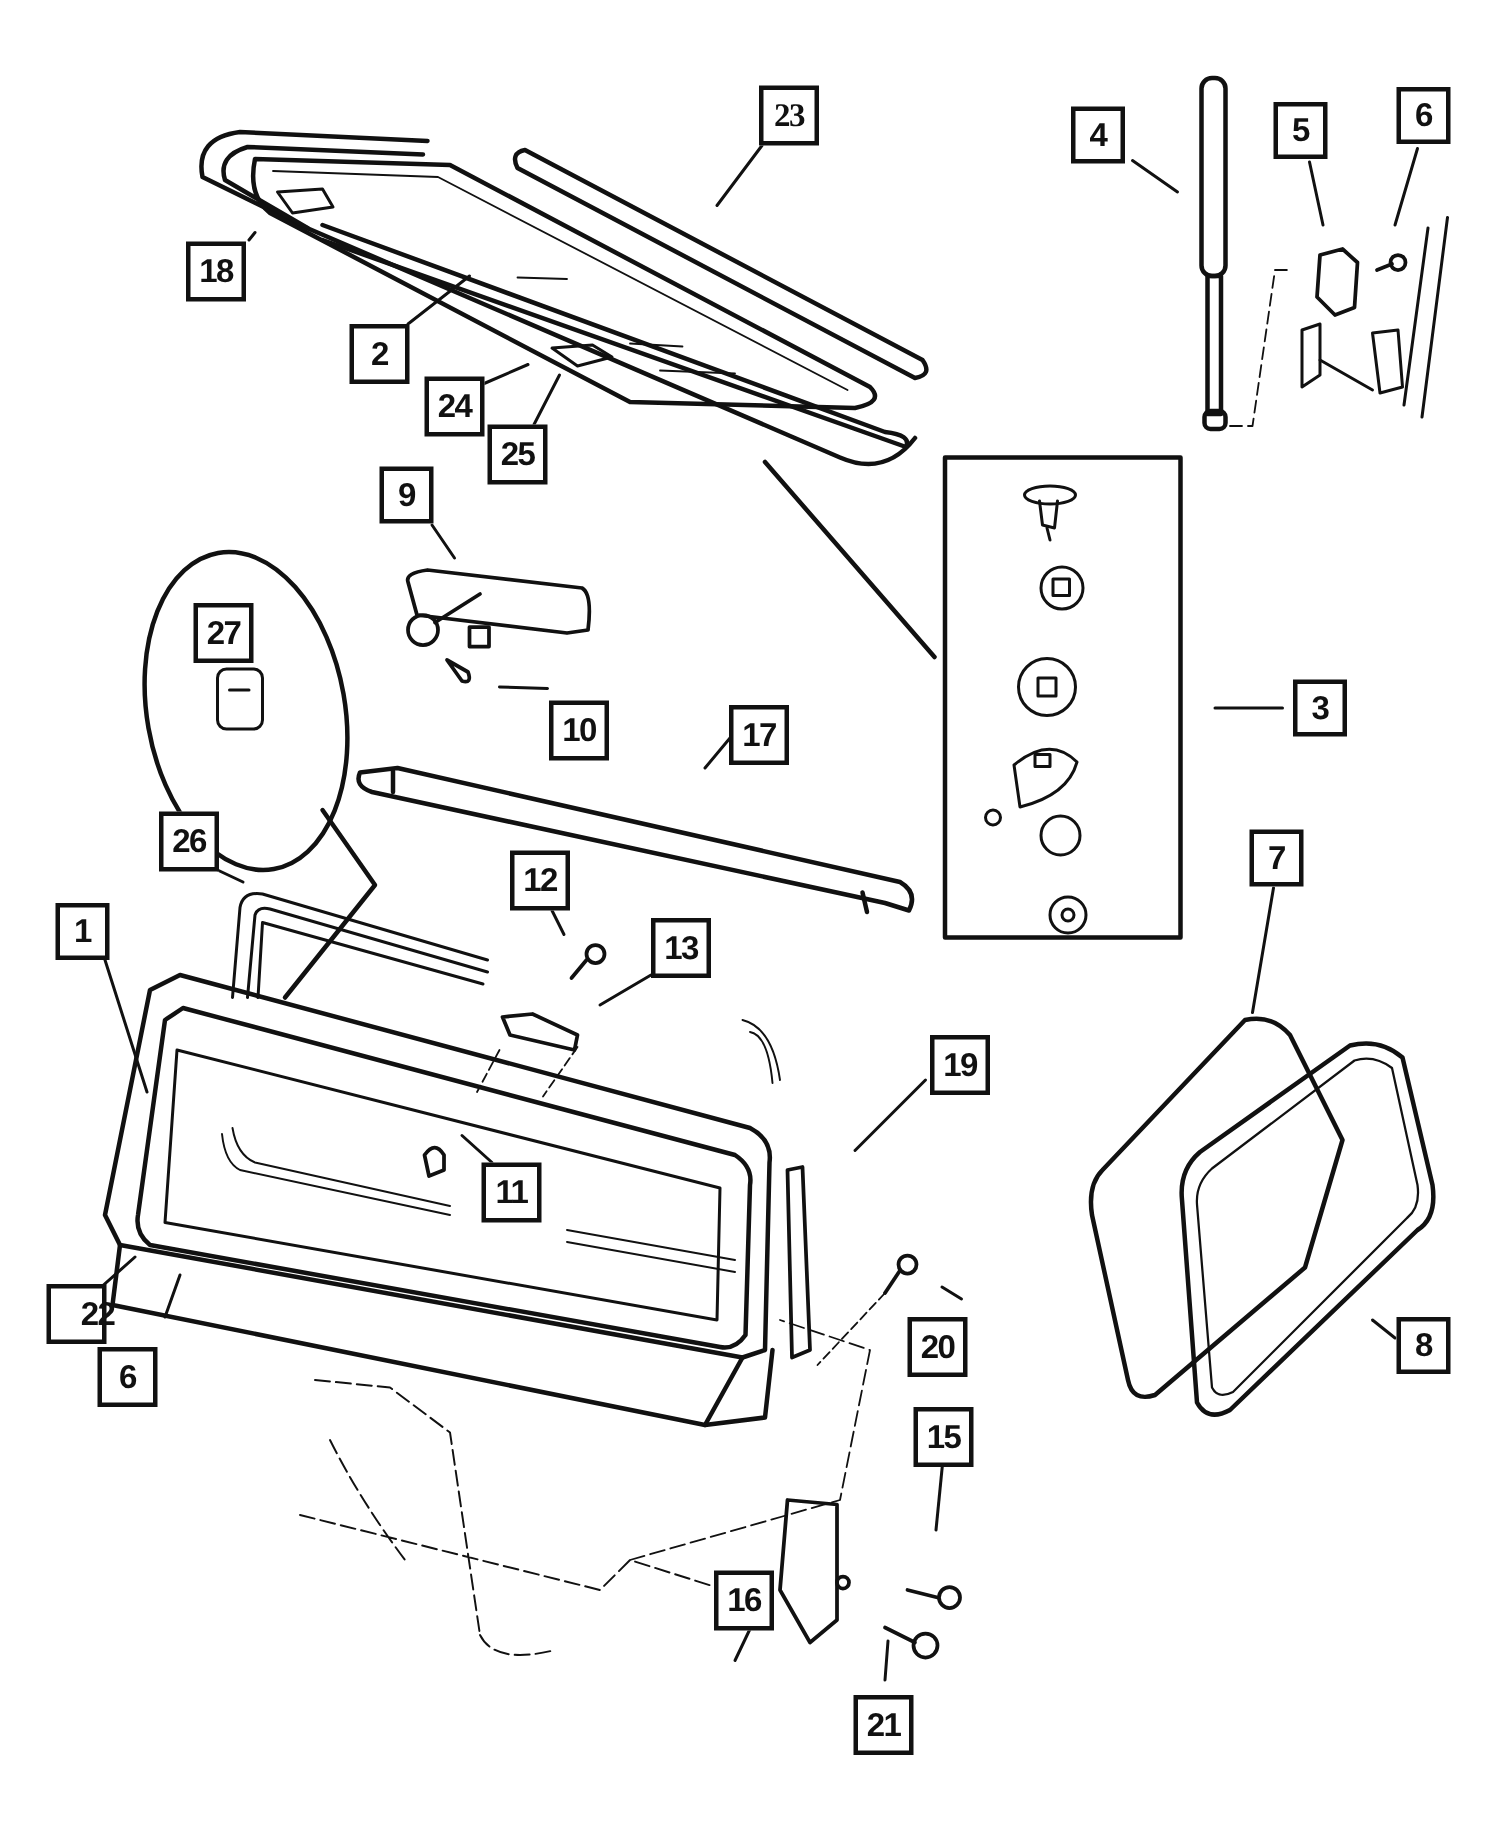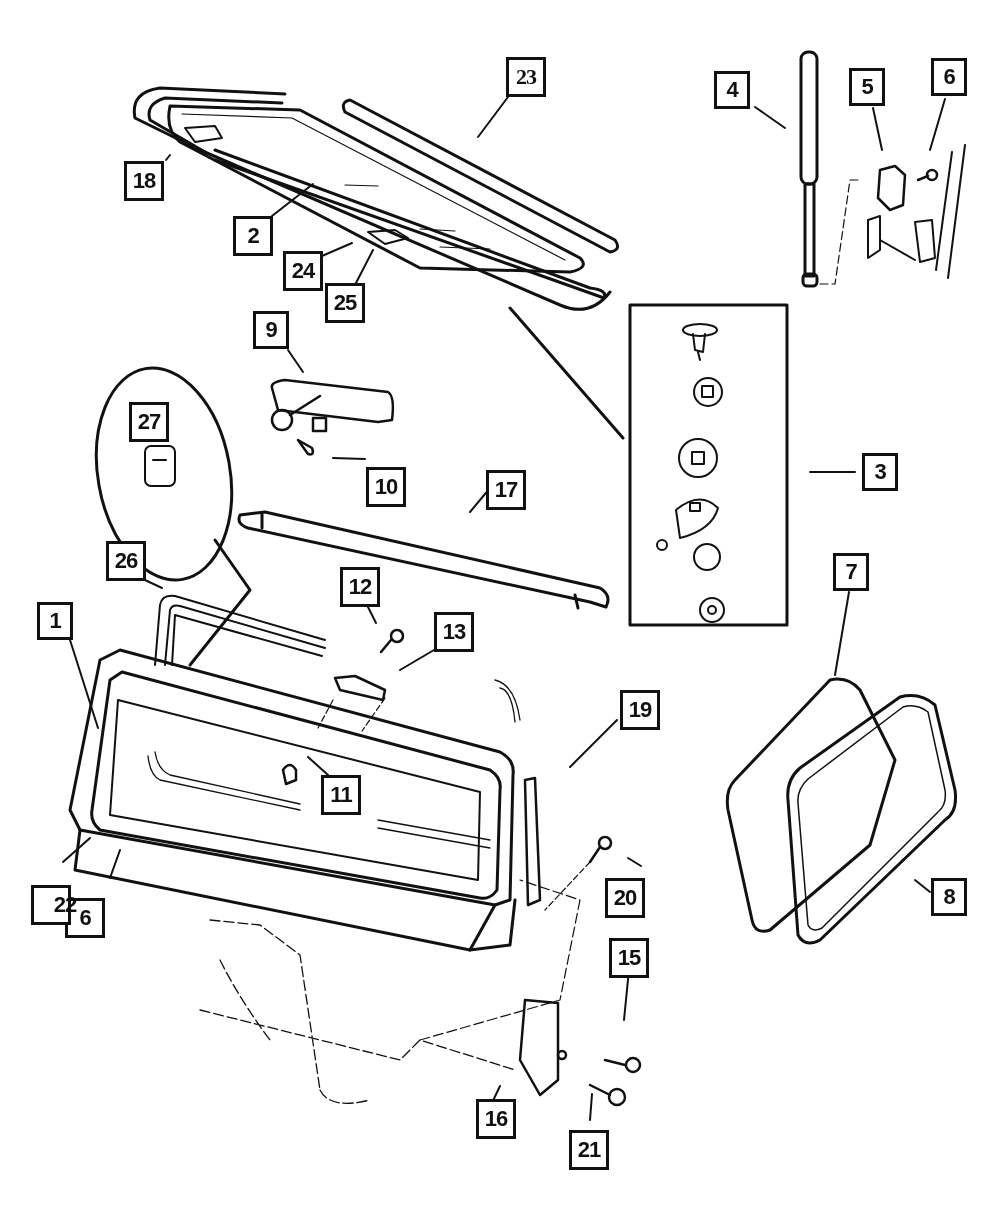--- a/index.html
+++ b/index.html
@@ -198,24 +198,24 @@
 <div class="callout c1" style="left:931px;top:58px;">6</div>
 <div class="callout c1" style="left:833px;top:553px;">7</div>
 <div class="callout c1" style="left:931px;top:878px;">8</div>
 <div class="callout c1" style="left:253px;top:311px;">9</div>
 <div class="callout c2" style="left:366px;top:442px;margin-top:25px;">10</div>
 <div class="callout c2" style="left:321px;top:775px;">11</div>
 <div class="callout c2" style="left:340px;top:567px;">12</div>
 <div class="callout c2" style="left:434px;top:612px;">13</div>
 <div class="callout c2" style="left:65px;top:898px;">6</div>
 <div class="callout c2" style="left:609px;top:938px;">15</div>
-<div class="callout c2" style="left:476px;top:1099px;">16</div>
+<div class="callout c2" style="left:476px;top:1047px;">16</div>
 <div class="callout c2" style="left:486px;top:470px;">17</div>
 <div class="callout c2" style="left:124px;top:161px;">18</div>
 <div class="callout c2" style="left:620px;top:690px;">19</div>
 <div class="callout c2" style="left:605px;top:878px;">20</div>
 <div class="callout c2" style="left:569px;top:1130px;">21</div>
-<div class="callout c2" style="left:31px;top:885px;padding-left:28px;">22</div>
+<div class="callout c2" style="left:31px;top:856px;padding-left:28px;">22</div>
 <div class="callout c2" style="left:506px;top:57px;font-family:Liberation Serif, serif;">23</div>
 <div class="callout c2" style="left:283px;top:251px;">24</div>
 <div class="callout c2" style="left:325px;top:283px;">25</div>
 <div class="callout c2" style="left:106px;top:541px;">26</div>
 <div class="callout c2" style="left:129px;top:402px;">27</div>
 
 </body></html>

